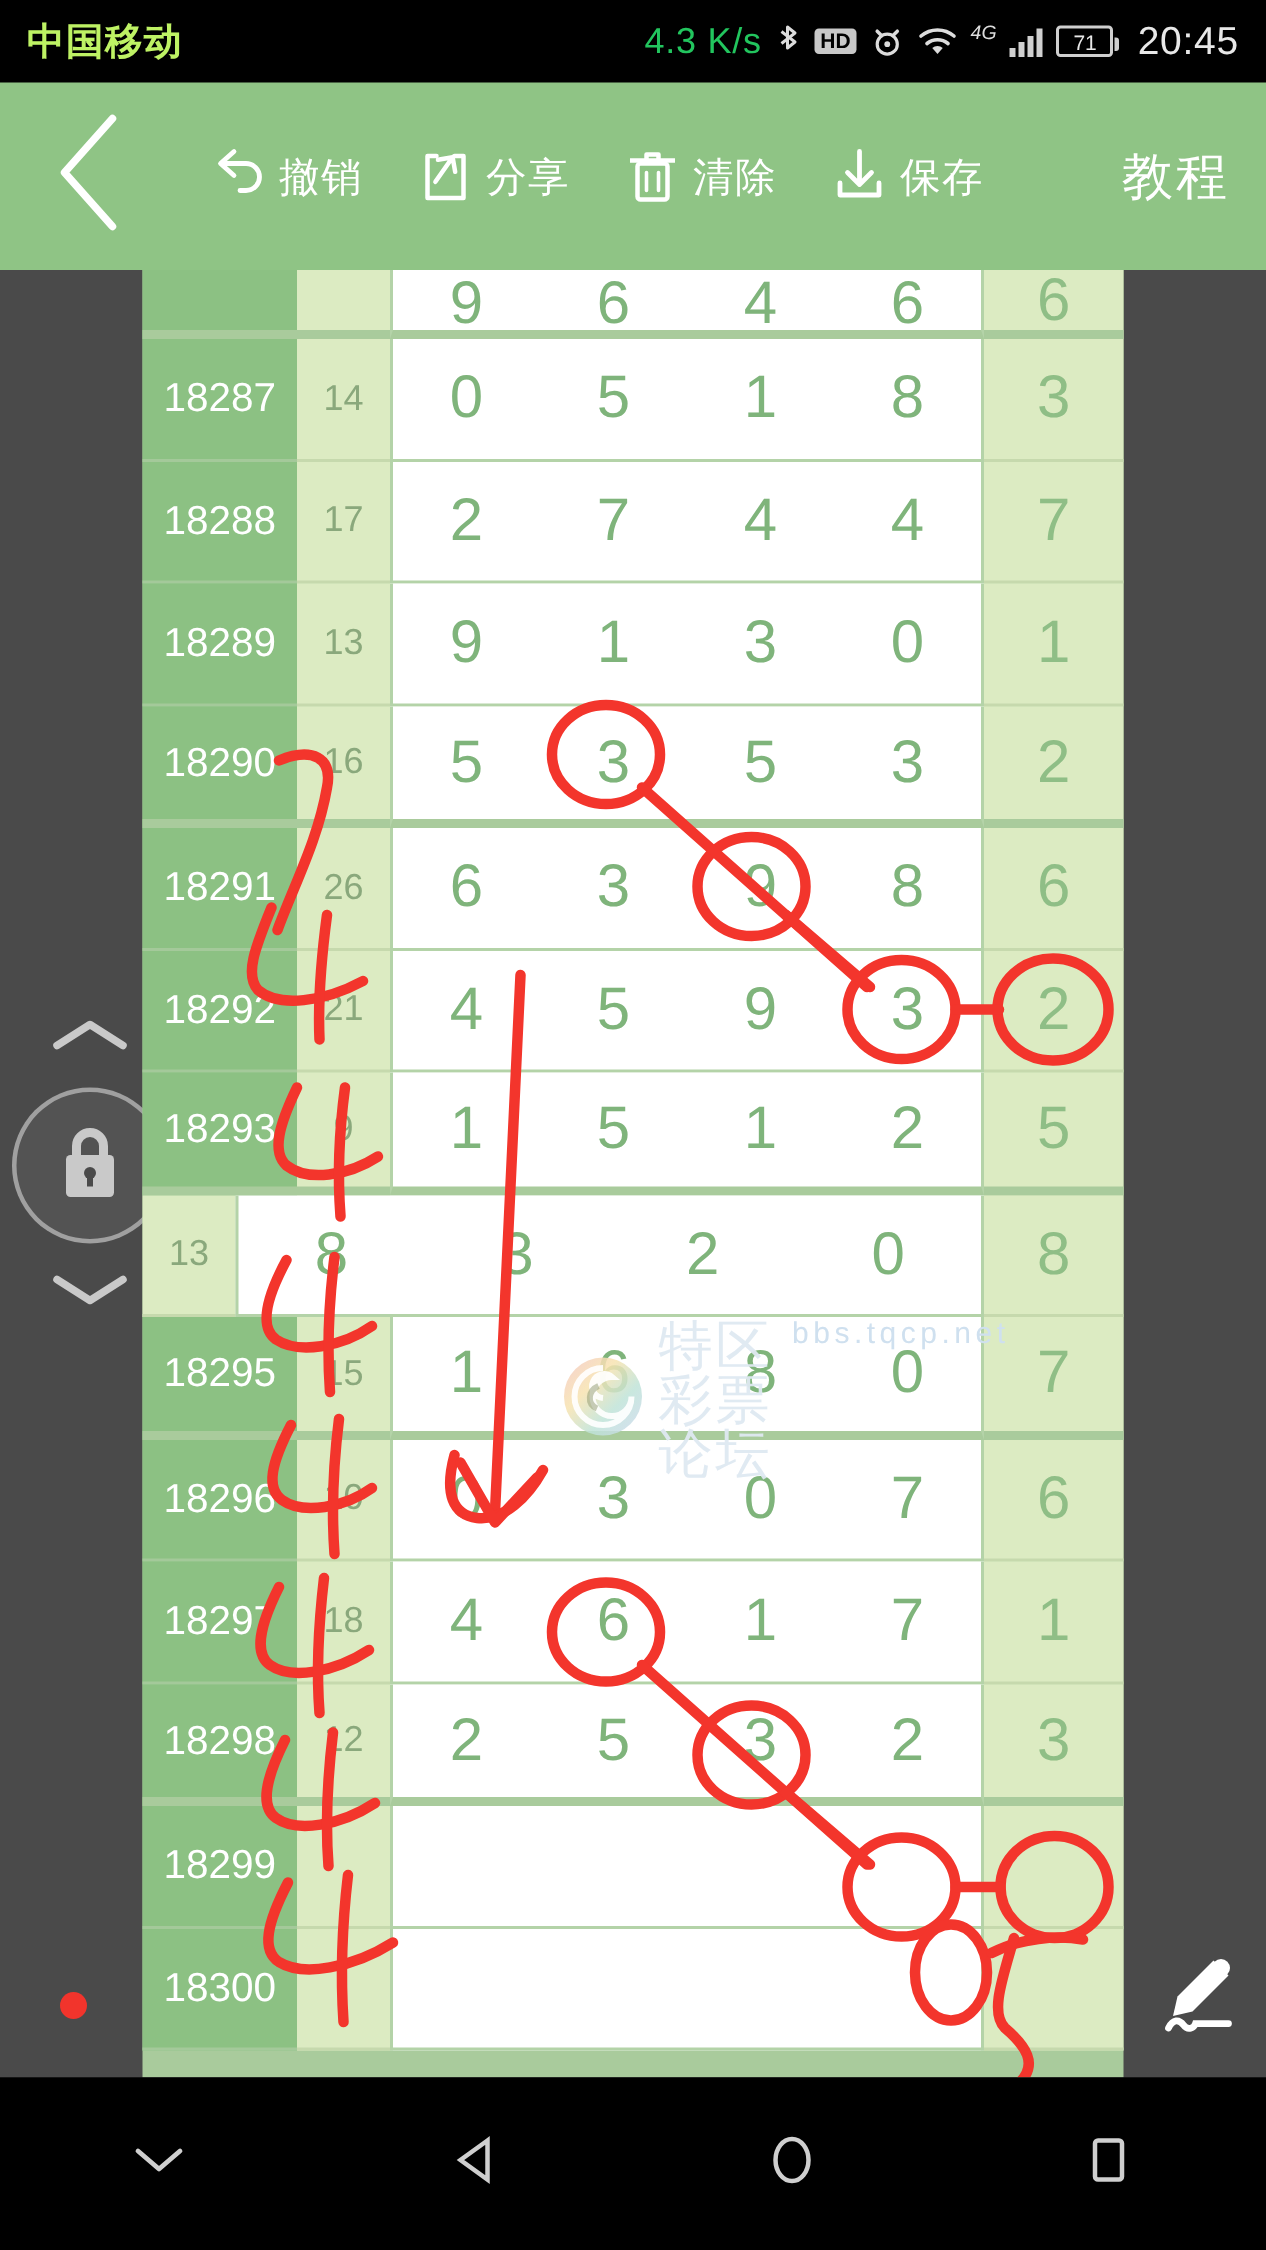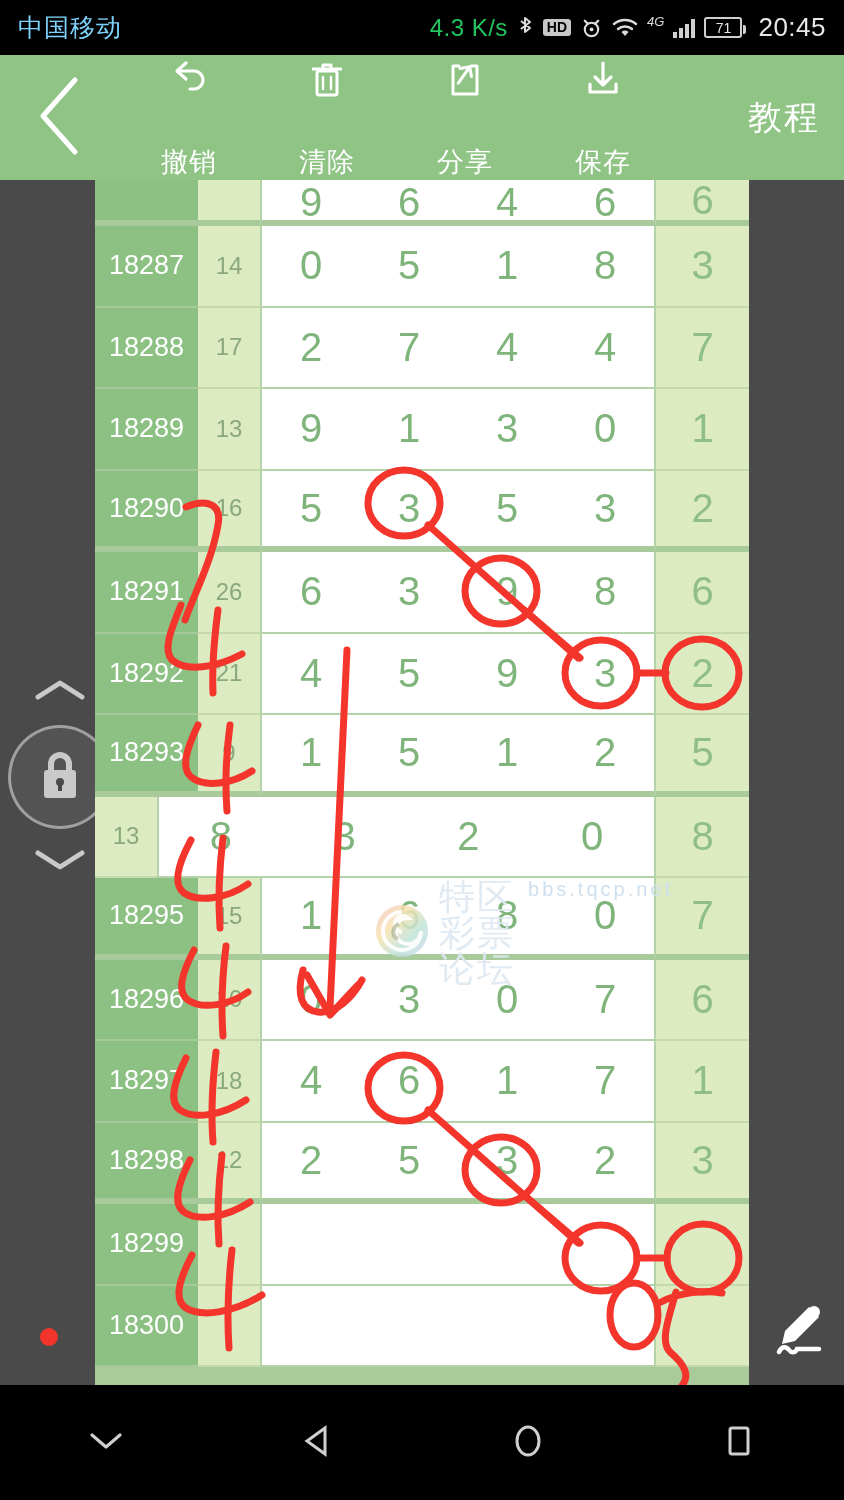--- a/index.html
+++ b/index.html
@@ -7,21 +7,21 @@
   body { font-family:"Liberation Sans", sans-serif; }
 
   #app { position:relative; width:844px; height:1500px; background:#000; }
 
   
   .statusbar {
     position:absolute; left:0; top:0; width:844px; height:55px;
     background:#000; color:#e8e8e8;
     display:flex; align-items:center; padding:0 18px;
   }
-  .sb-carrier { font-size:25px; letter-spacing:1px; color:#7dd3fc; }
+  .sb-carrier { font-size:25px; letter-spacing:1px; color:#bef264;font-weight:bold; }
   .sb-right { margin-left:auto; display:flex; align-items:center; gap:9px; }
   .sb-speed { font-size:24px; color:#22c55e; letter-spacing:0.5px; }
   .sb-ico { display:inline-flex; align-items:center; justify-content:center; }
   .sb-hd { font-size:14px; font-weight:bold; background:#c8c8c8; color:#000;
            border-radius:3px; padding:1px 4px; line-height:1.1; }
   .sb-batt { width:38px; height:21px; border:2px solid #cfcfcf; border-radius:3px;
              display:flex; align-items:center; justify-content:center;
              font-size:14px; color:#e8e8e8; position:relative; }
   .sb-batt:after { content:""; position:absolute; right:-6px; top:6px; width:3px; height:9px;
                    background:#cfcfcf; border-radius:0 2px 2px 0; }
@@ -31,22 +31,22 @@
   .bars i { display:block; width:4px; background:#d0d0d0; }
   .bars i:nth-child(1){height:6px}.bars i:nth-child(2){height:10px}
   .bars i:nth-child(3){height:14px}.bars i:nth-child(4){height:19px}
 
   
   .toolbar {
     position:absolute; left:0; top:55px; width:844px; height:125px;
     background:#8fc485; display:flex; align-items:center;
   }
   .tb-back { width:120px; height:125px; display:flex; align-items:center; justify-content:center; }
-  .tb-item { width:138px; height:125px; display:flex; flex-direction:column;
-             align-items:center; justify-content:space-between; gap:4px; }
+  .tb-item { width:138px; height:125px; display:flex; flex-direction:row;
+             align-items:center; justify-content:center; gap:4px; }
   .tb-item .lab { font-size:27px; color:#fff; letter-spacing:1px; }
   .tb-tutorial { margin-left:auto; margin-right:24px; font-size:34px; color:#fff; letter-spacing:2px; }
   .tb-icon { height:50px; display:flex; align-items:center; justify-content:center; }
 
   
   .stage { position:absolute; left:0; top:180px; width:844px; height:1205px; background:#4a4a4a; overflow:hidden; }
 
   .leftrail { position:absolute; left:0; top:0; width:95px; height:1205px; background:#4a4a4a; }
   .lockbtn { position:absolute; left:8px; top:545px; width:104px; height:104px;
              border:3px solid rgba(255,255,255,0.45); border-radius:50%;
@@ -154,36 +154,36 @@
             <path d="M12 14h16a9 9 0 0 1 0 18h-4" fill="none" stroke="#fff" stroke-width="3.2" stroke-linecap="round"></path>
             <path d="M20 6l-9 8 9 8" fill="none" stroke="#fff" stroke-width="3.2" stroke-linecap="round" stroke-linejoin="round"></path>
           </svg>
       </span>
       <span class="lab">撤销</span>
     </div>
 
     <div class="tb-item">
       <span class="tb-icon">
         <svg width="46" height="46" viewBox="0 0 46 46">
+            <path d="M29 9h6v28H11V9h6" fill="none" stroke="#fff" stroke-width="3" stroke-linecap="round" stroke-linejoin="round"></path>
+            <path d="M22 28V8m0 0l-7 7m7-7l7 7" fill="none" stroke="#fff" stroke-width="3" stroke-linecap="round" stroke-linejoin="round" transform="rotate(35 22 18)"></path>
+          </svg>
+      </span>
+      <span class="lab">分享</span>
+    </div>
+
+    <div class="tb-item">
+      <span class="tb-icon">
+        <svg width="46" height="46" viewBox="0 0 46 46">
             <rect x="13" y="14" width="20" height="24" rx="2" fill="none" stroke="#fff" stroke-width="3"></rect>
             <path d="M8 12h30M19 8h8v4h-8z" fill="none" stroke="#fff" stroke-width="3" stroke-linejoin="round"></path>
             <path d="M19 20v12M27 20v12" stroke="#fff" stroke-width="2.4" stroke-linecap="round"></path>
           </svg>
       </span>
       <span class="lab">清除</span>
-    </div>
-
-    <div class="tb-item">
-      <span class="tb-icon">
-        <svg width="46" height="46" viewBox="0 0 46 46">
-            <path d="M29 9h6v28H11V9h6" fill="none" stroke="#fff" stroke-width="3" stroke-linecap="round" stroke-linejoin="round"></path>
-            <path d="M22 28V8m0 0l-7 7m7-7l7 7" fill="none" stroke="#fff" stroke-width="3" stroke-linecap="round" stroke-linejoin="round" transform="rotate(35 22 18)"></path>
-          </svg>
-      </span>
-      <span class="lab">分享</span>
     </div>
 
     <div class="tb-item">
       <span class="tb-icon">
         <svg width="46" height="46" viewBox="0 0 46 46">
             <path d="M23 6v22m0 0l-8-8m8 8l8-8" fill="none" stroke="#fff" stroke-width="3.2" stroke-linecap="round" stroke-linejoin="round"></path>
             <path d="M10 27v8h26v-8" fill="none" stroke="#fff" stroke-width="3.2" stroke-linecap="round" stroke-linejoin="round"></path>
           </svg>
       </span>
       <span class="lab">保存</span>

